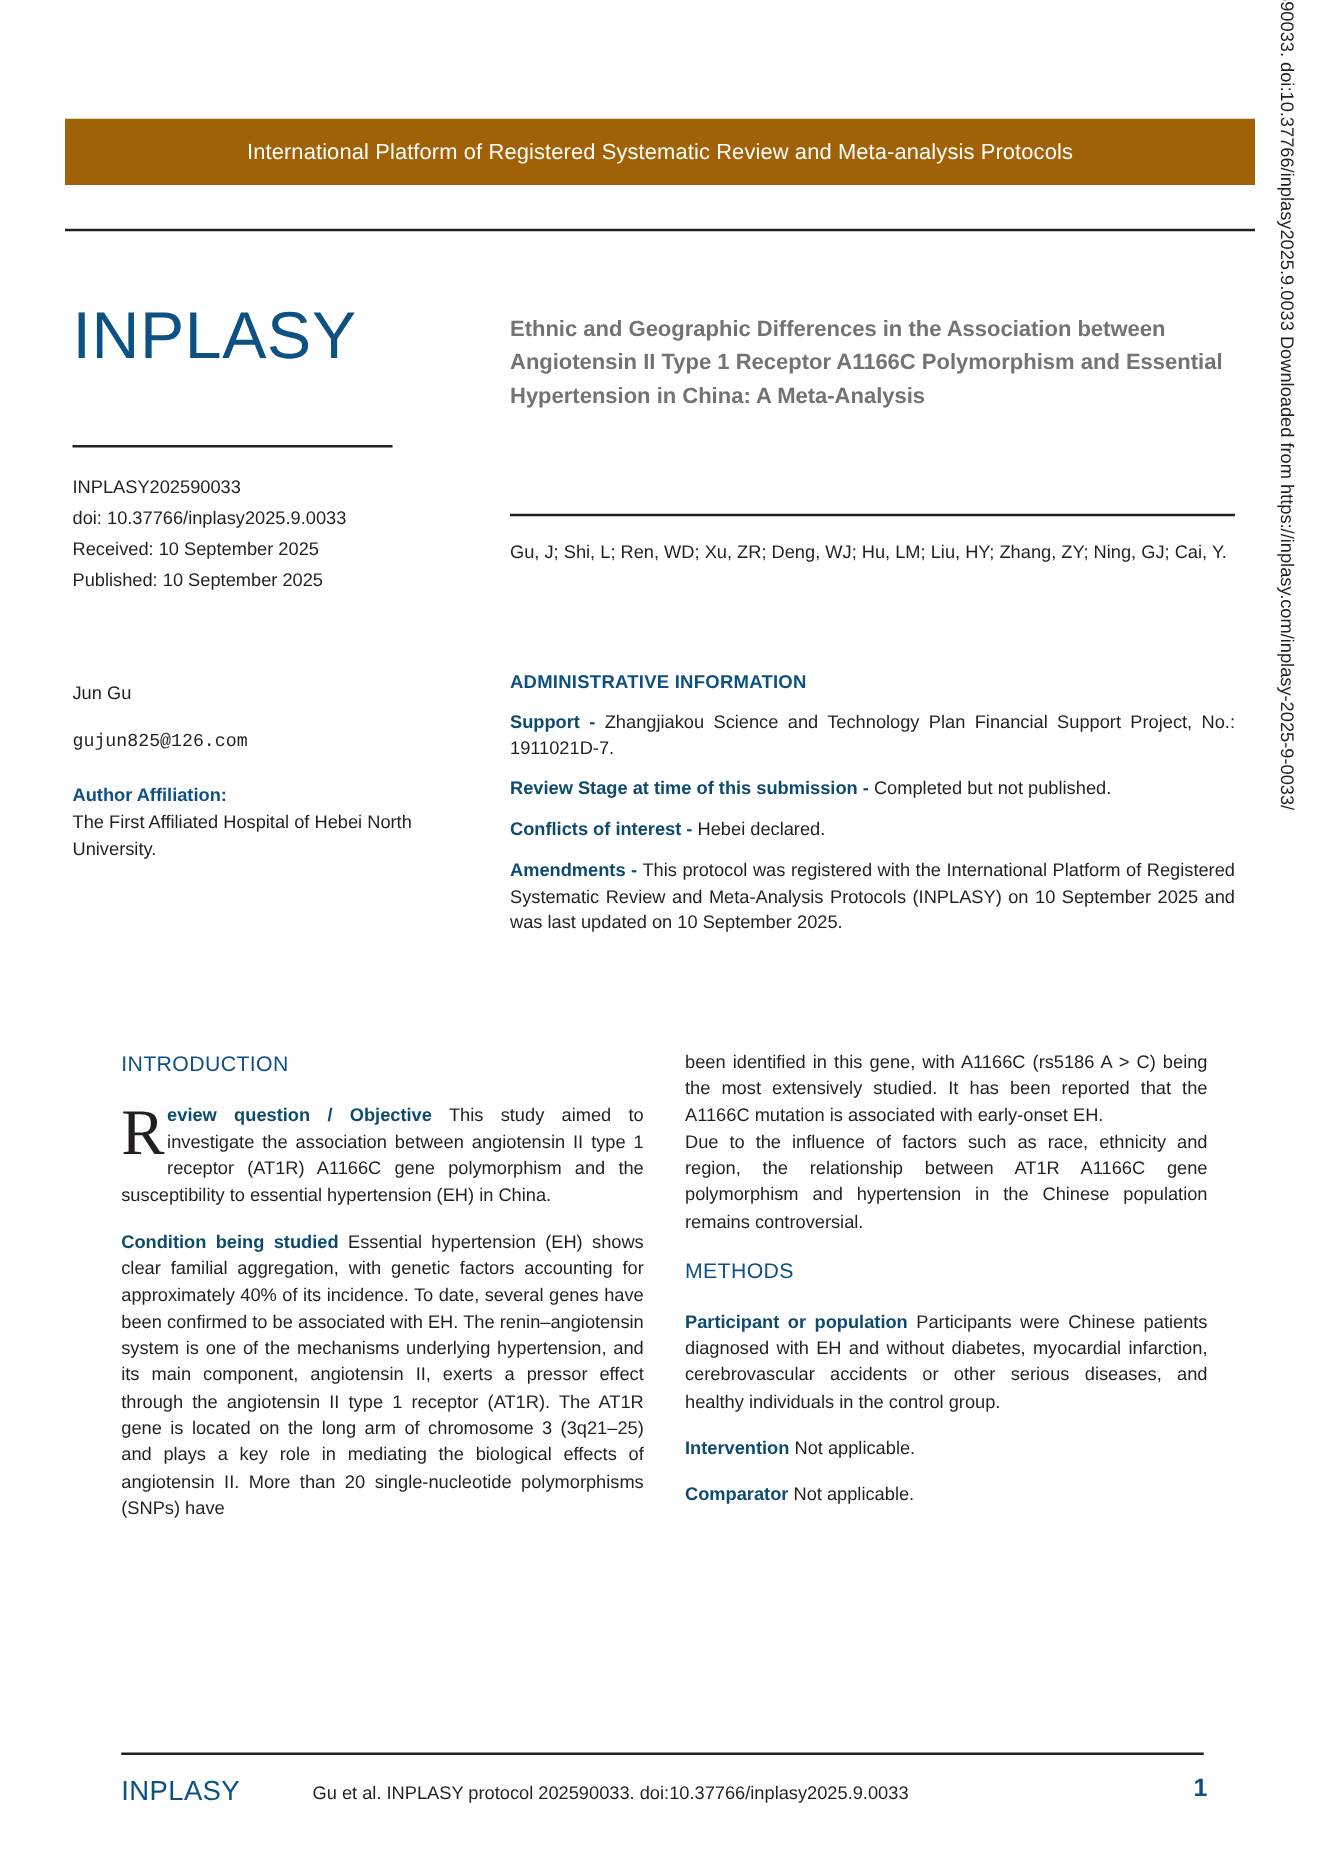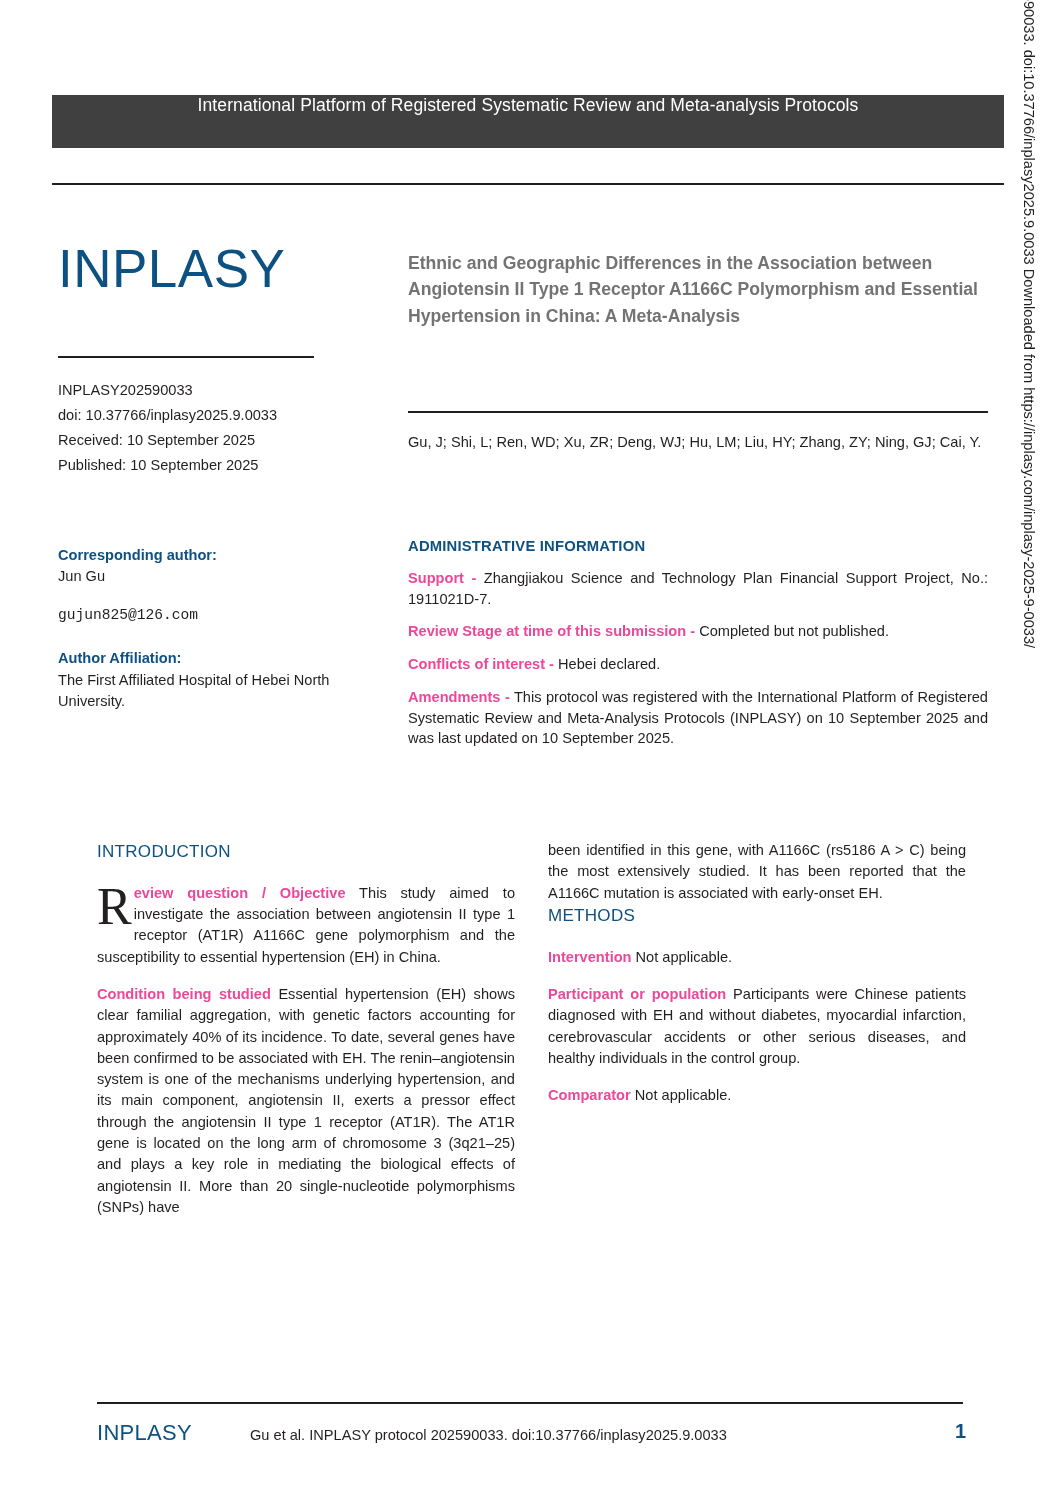--- a/index.html
+++ b/index.html
@@ -21,23 +21,24 @@
     background: #ffffff;
   }
 
   
   .banner {
     position: absolute;
     left: 52px;
     top: 95px;
     width: 952px;
     height: 53px;
-    background: #404040;
+    background: #a16207;
     color: #ffffff;
     display: flex;
+    align-items: center;
     justify-content: center;
     font-size: 17.5px;
     letter-spacing: 0.1px;
     text-align: center;
   }
   .rule-top {
     position: absolute;
     left: 52px;
     top: 183px;
     width: 952px;
@@ -151,21 +152,21 @@
     top: 568px;
     width: 580px;
     font-size: 14.6px;
     line-height: 1.42;
   }
   .admin-body p {
     margin: 0 0 12px 0;
     text-align: justify;
   }
   .lbl {
-    color: #ec4899;
+    color: #0c4a6e;
     font-weight: bold;
   }
 
   
   .col-left {
     position: absolute;
     left: 97px;
     top: 840px;
     width: 418px;
     font-size: 14.6px;
@@ -255,21 +256,20 @@
   <div class="logo-rule"></div>
 
   <div class="meta">
     <div>INPLASY202590033</div>
     <div>doi: 10.37766/inplasy2025.9.0033</div>
     <div>Received: 10 September 2025</div>
     <div>Published: 10 September 2025</div>
   </div>
 
   <div class="corr-block">
-    <div class="corr-head">Corresponding author:</div>
     <div>Jun Gu</div>
     <div class="email">gujun825@126.com</div>
     <div class="affil-head">Author Affiliation:</div>
     <div>The First Affiliated Hospital of Hebei North University.</div>
   </div>
 
   <div class="art-title">Ethnic and Geographic Differences in the Association between Angiotensin II Type 1 Receptor A1166C Polymorphism and Essential Hypertension in China: A Meta-Analysis</div>
   <div class="title-rule"></div>
   <div class="authors">Gu, J; Shi, L; Ren, WD; Xu, ZR; Deng, WJ; Hu, LM; Liu, HY; Zhang, ZY; Ning, GJ; Cai, Y.</div>
 
@@ -282,23 +282,24 @@
   </div>
 
   <div class="col-left">
     <h2 class="sec-head">INTRODUCTION</h2>
     <p class="dropcap-para"><span class="dropcap">R</span><span class="lbl">eview question / Objective</span> <span>This study aimed to investigate the association between angiotensin II type 1 receptor (AT1R) A1166C gene polymorphism and the susceptibility to essential hypertension (EH) in China.</span></p>
     <p><span class="lbl">Condition being studied</span> <span>Essential hypertension (EH) shows clear familial aggregation, with genetic factors accounting for approximately 40% of its incidence. To date, several genes have been confirmed to be associated with EH. The renin–angiotensin system is one of the mechanisms underlying hypertension, and its main component, angiotensin II, exerts a pressor effect through the angiotensin II type 1 receptor (AT1R). The AT1R gene is located on the long arm of chromosome 3 (3q21–25) and plays a key role in mediating the biological effects of angiotensin II. More than 20 single-nucleotide polymorphisms (SNPs) have</span></p>
   </div>
 
   <div class="col-right">
     <p style="margin-bottom:0;">been identified in this gene, with A1166C (rs5186 A &gt; C) being the most extensively studied. It has been reported that the A1166C mutation is associated with early-onset EH.</p>
+    <p>Due to the influence of factors such as race, ethnicity and region, the relationship between AT1R A1166C gene polymorphism and hypertension in the Chinese population remains controversial.</p>
     <h2 class="sec-head">METHODS</h2>
+    <p><span class="lbl">Participant or population</span> <span>Participants were Chinese patients diagnosed with EH and without diabetes, myocardial infarction, cerebrovascular accidents or other serious diseases, and healthy individuals in the control group.</span></p>
     <p><span class="lbl">Intervention</span> <span>Not applicable.</span></p>
-    <p><span class="lbl">Participant or population</span> <span>Participants were Chinese patients diagnosed with EH and without diabetes, myocardial infarction, cerebrovascular accidents or other serious diseases, and healthy individuals in the control group.</span></p>
     <p><span class="lbl">Comparator</span> <span>Not applicable.</span></p>
   </div>
 
   <div class="foot-rule"></div>
   <div class="foot-logo">INPLASY</div>
   <div class="foot-text">Gu et al. INPLASY protocol 202590033. doi:10.37766/inplasy2025.9.0033</div>
   <div class="foot-page">1</div>
 
 </div>
 

